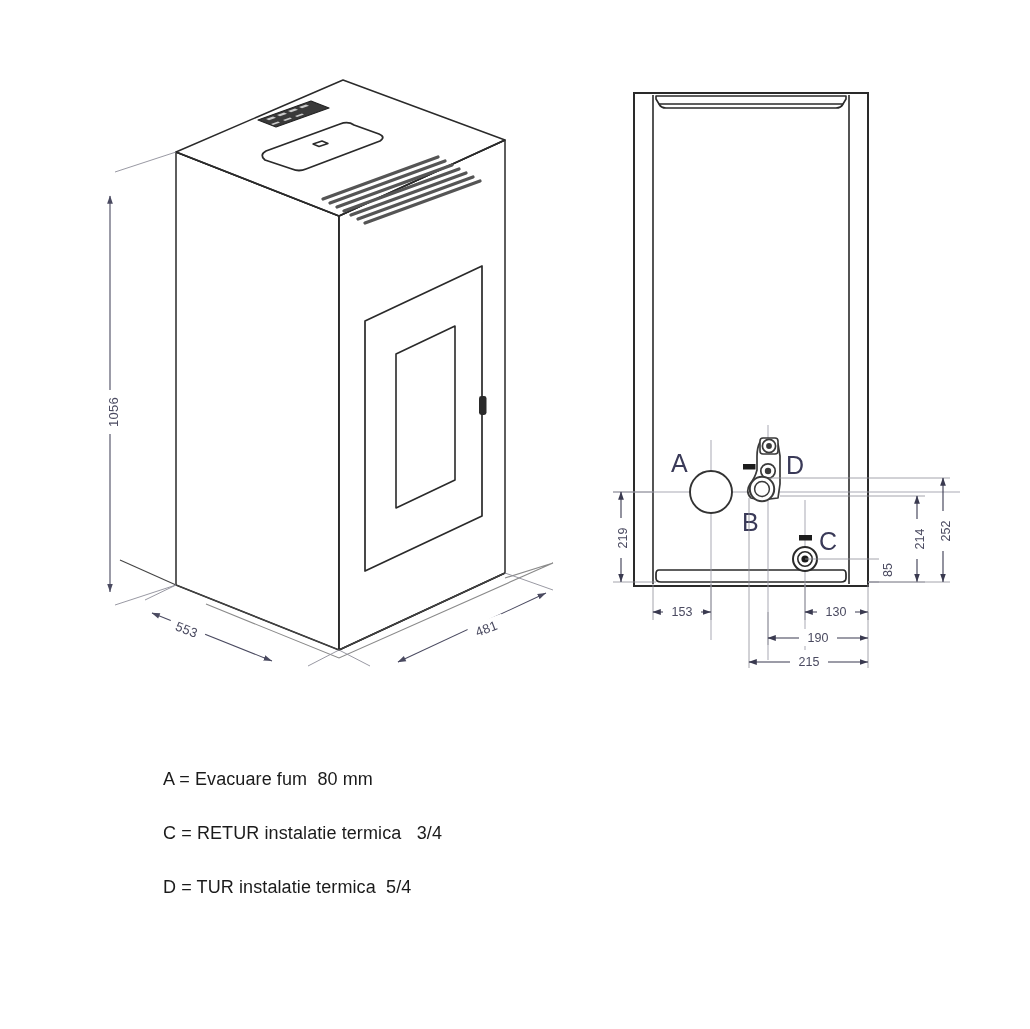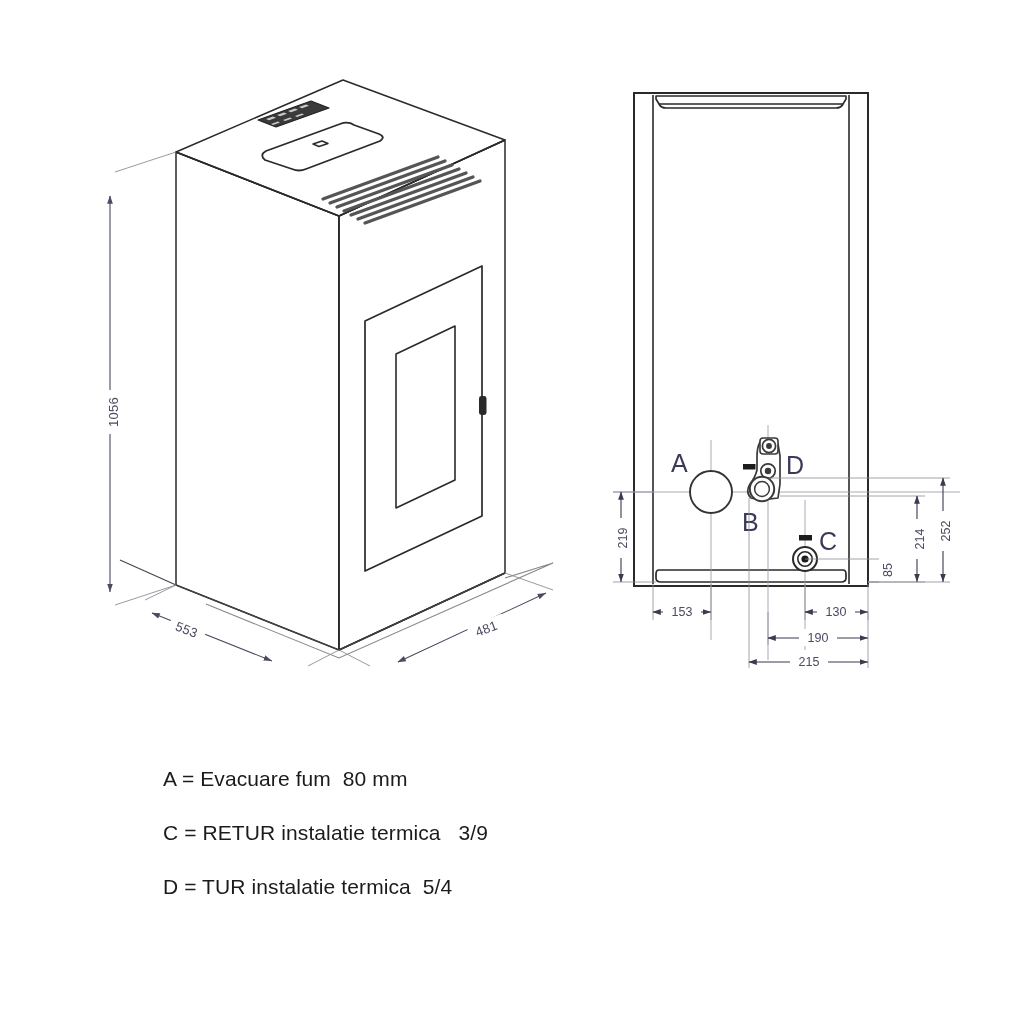--- a/index.html
+++ b/index.html
@@ -31,21 +31,21 @@
     display: block;
   }
   .legend {
     position: absolute;
     left: 163px;
     top: 752px;
     width: 720px;
   }
   .legend-row {
     font-family: "Liberation Sans", sans-serif;
-    font-size: 21px;
+    font-size: 18px;
     line-height: 54px;
     color: #1b1b1b;
     white-space: pre;
     letter-spacing: 0.1px;
   }
   .dim-text {
     font-family: "Liberation Sans", sans-serif;
     fill: #4a4a60;
     font-size: 13px;
     letter-spacing: 0.3px;
@@ -299,17 +299,17 @@
         <g transform="translate(947,531) rotate(-90)">
           <rect x="-20" y="-10" width="40" height="17" fill="#ffffff"></rect>
           <text class="dim-text-small" x="0" y="3" text-anchor="middle">252</text>
         </g>
       </g>
     </g>
   </svg>
 
   <div class="legend">
     <div class="legend-row">A = Evacuare fum  80 mm</div>
-    <div class="legend-row">C = RETUR instalatie termica   3/9</div>
+    <div class="legend-row">C = RETUR instalatie termica   3/4</div>
     <div class="legend-row">D = TUR instalatie termica  5/4</div>
   </div>
 
 </div>
 
 </body></html>

